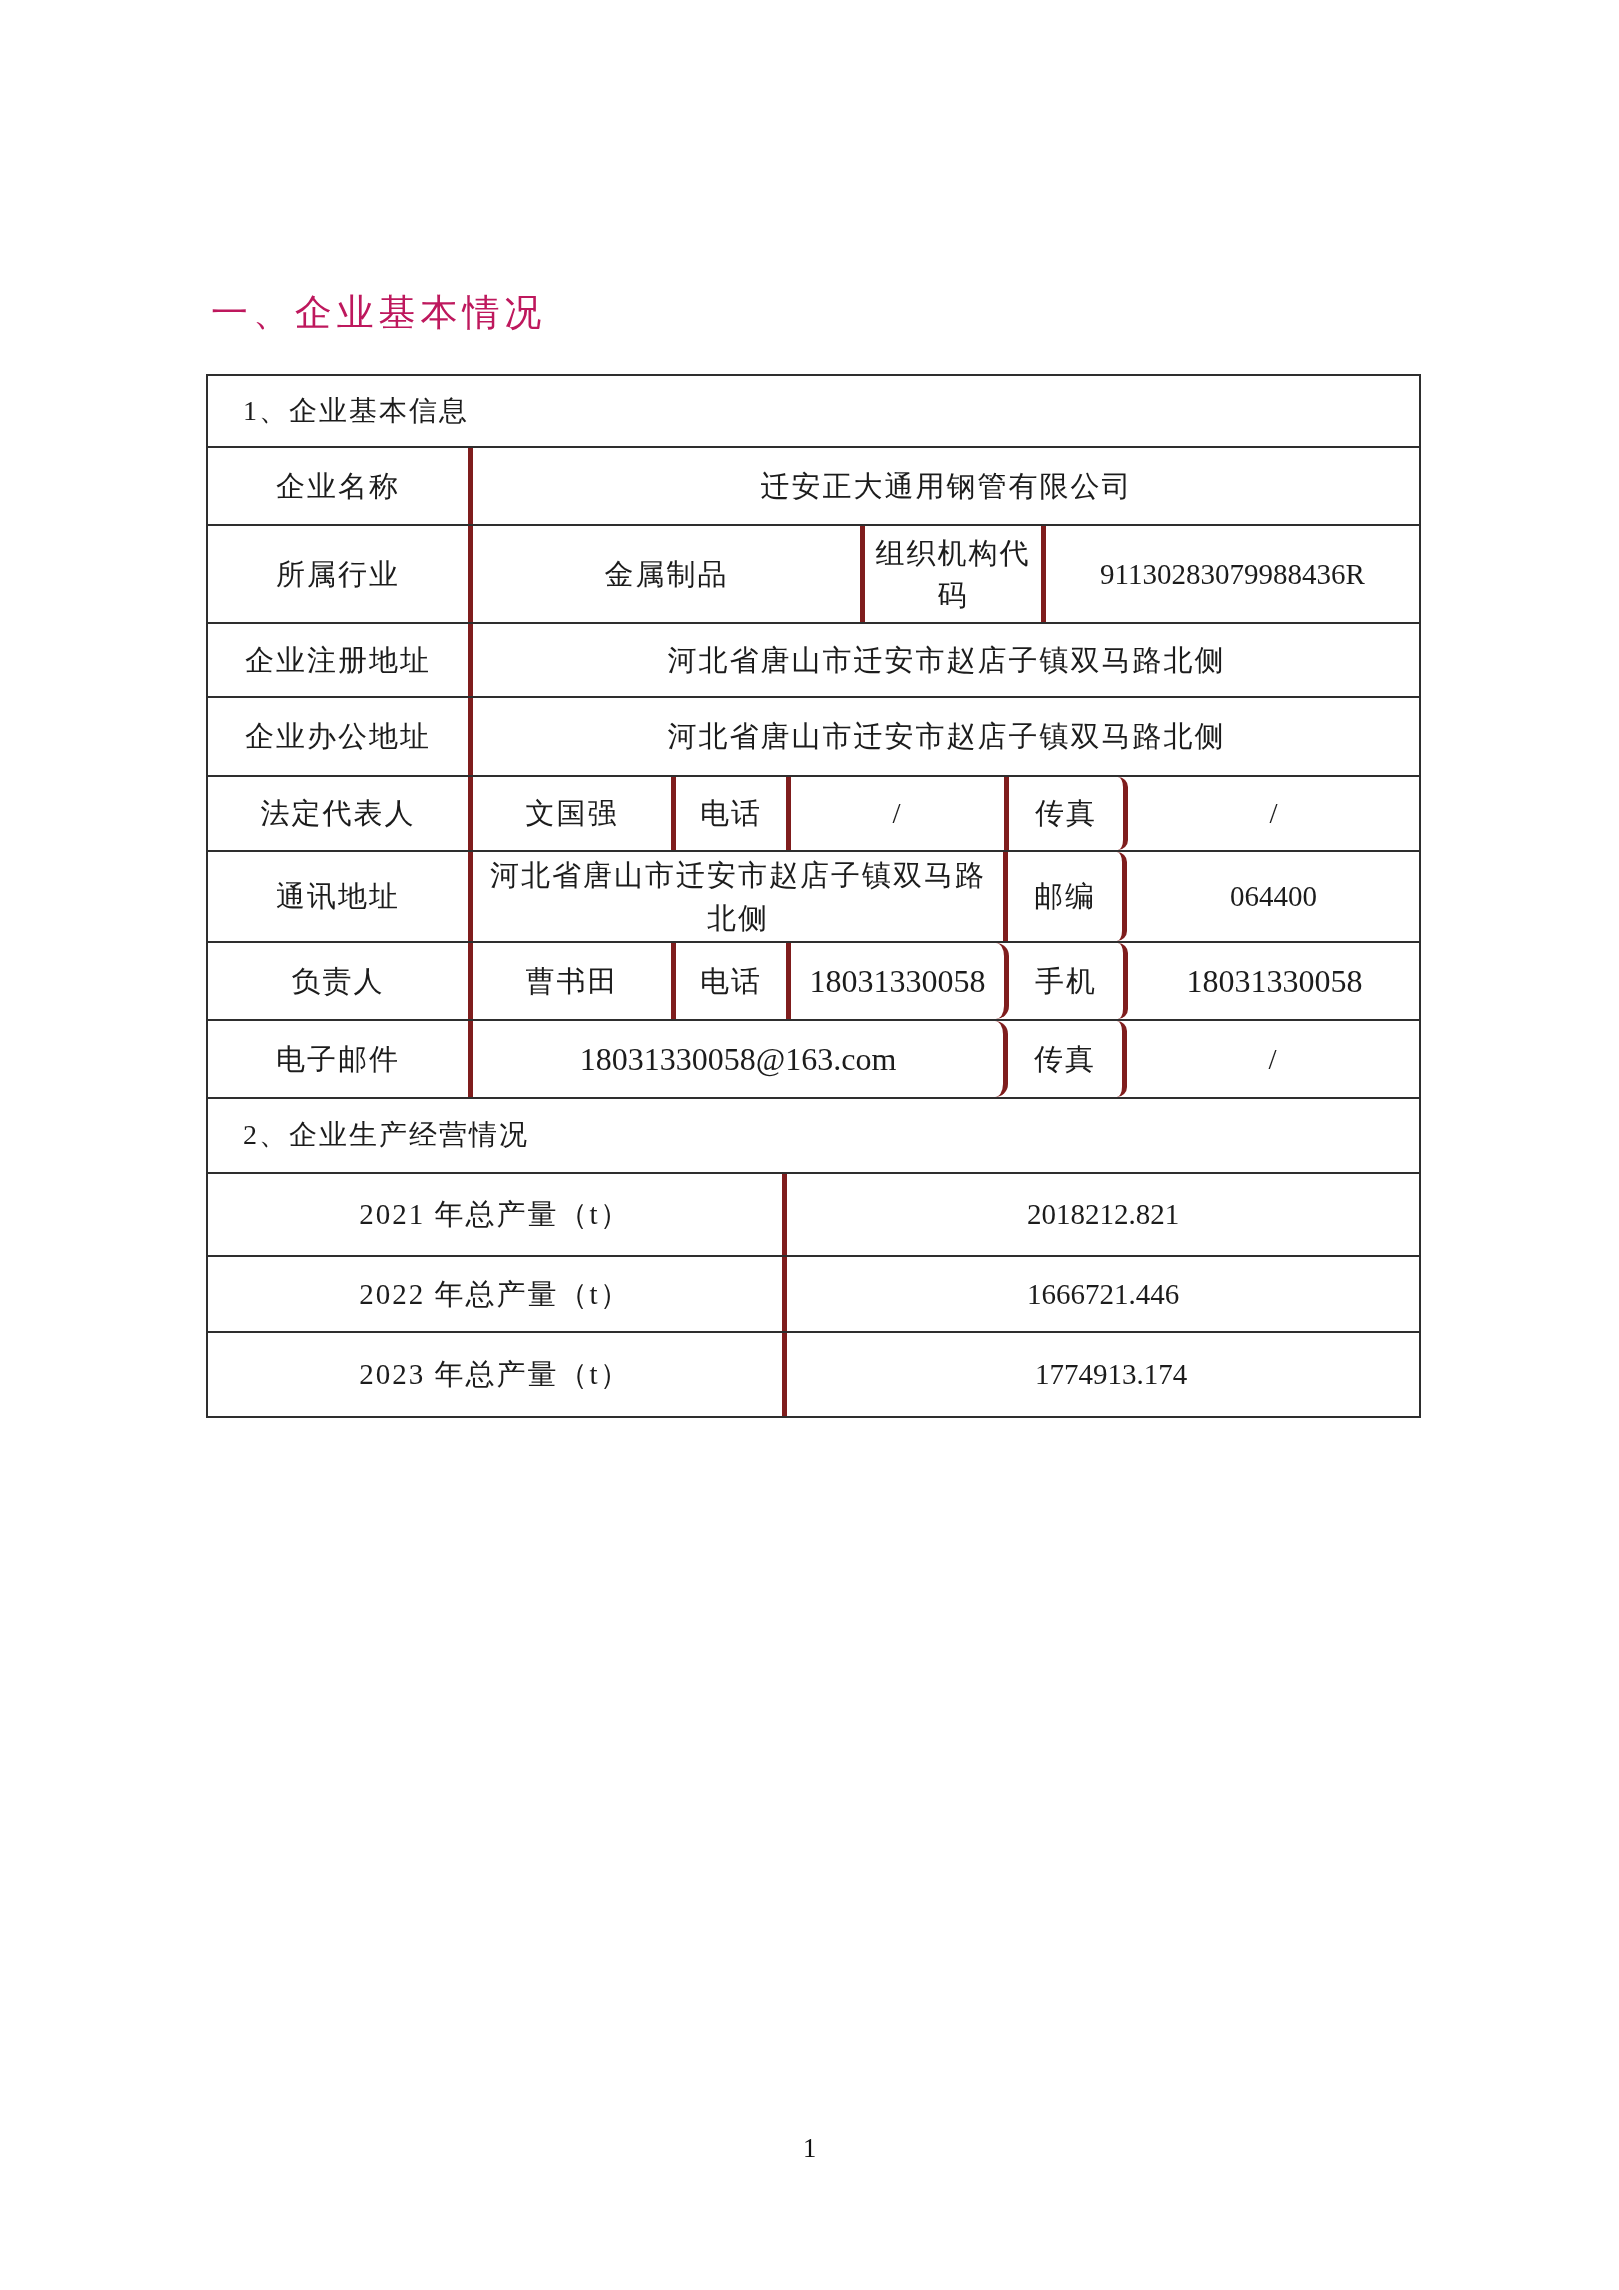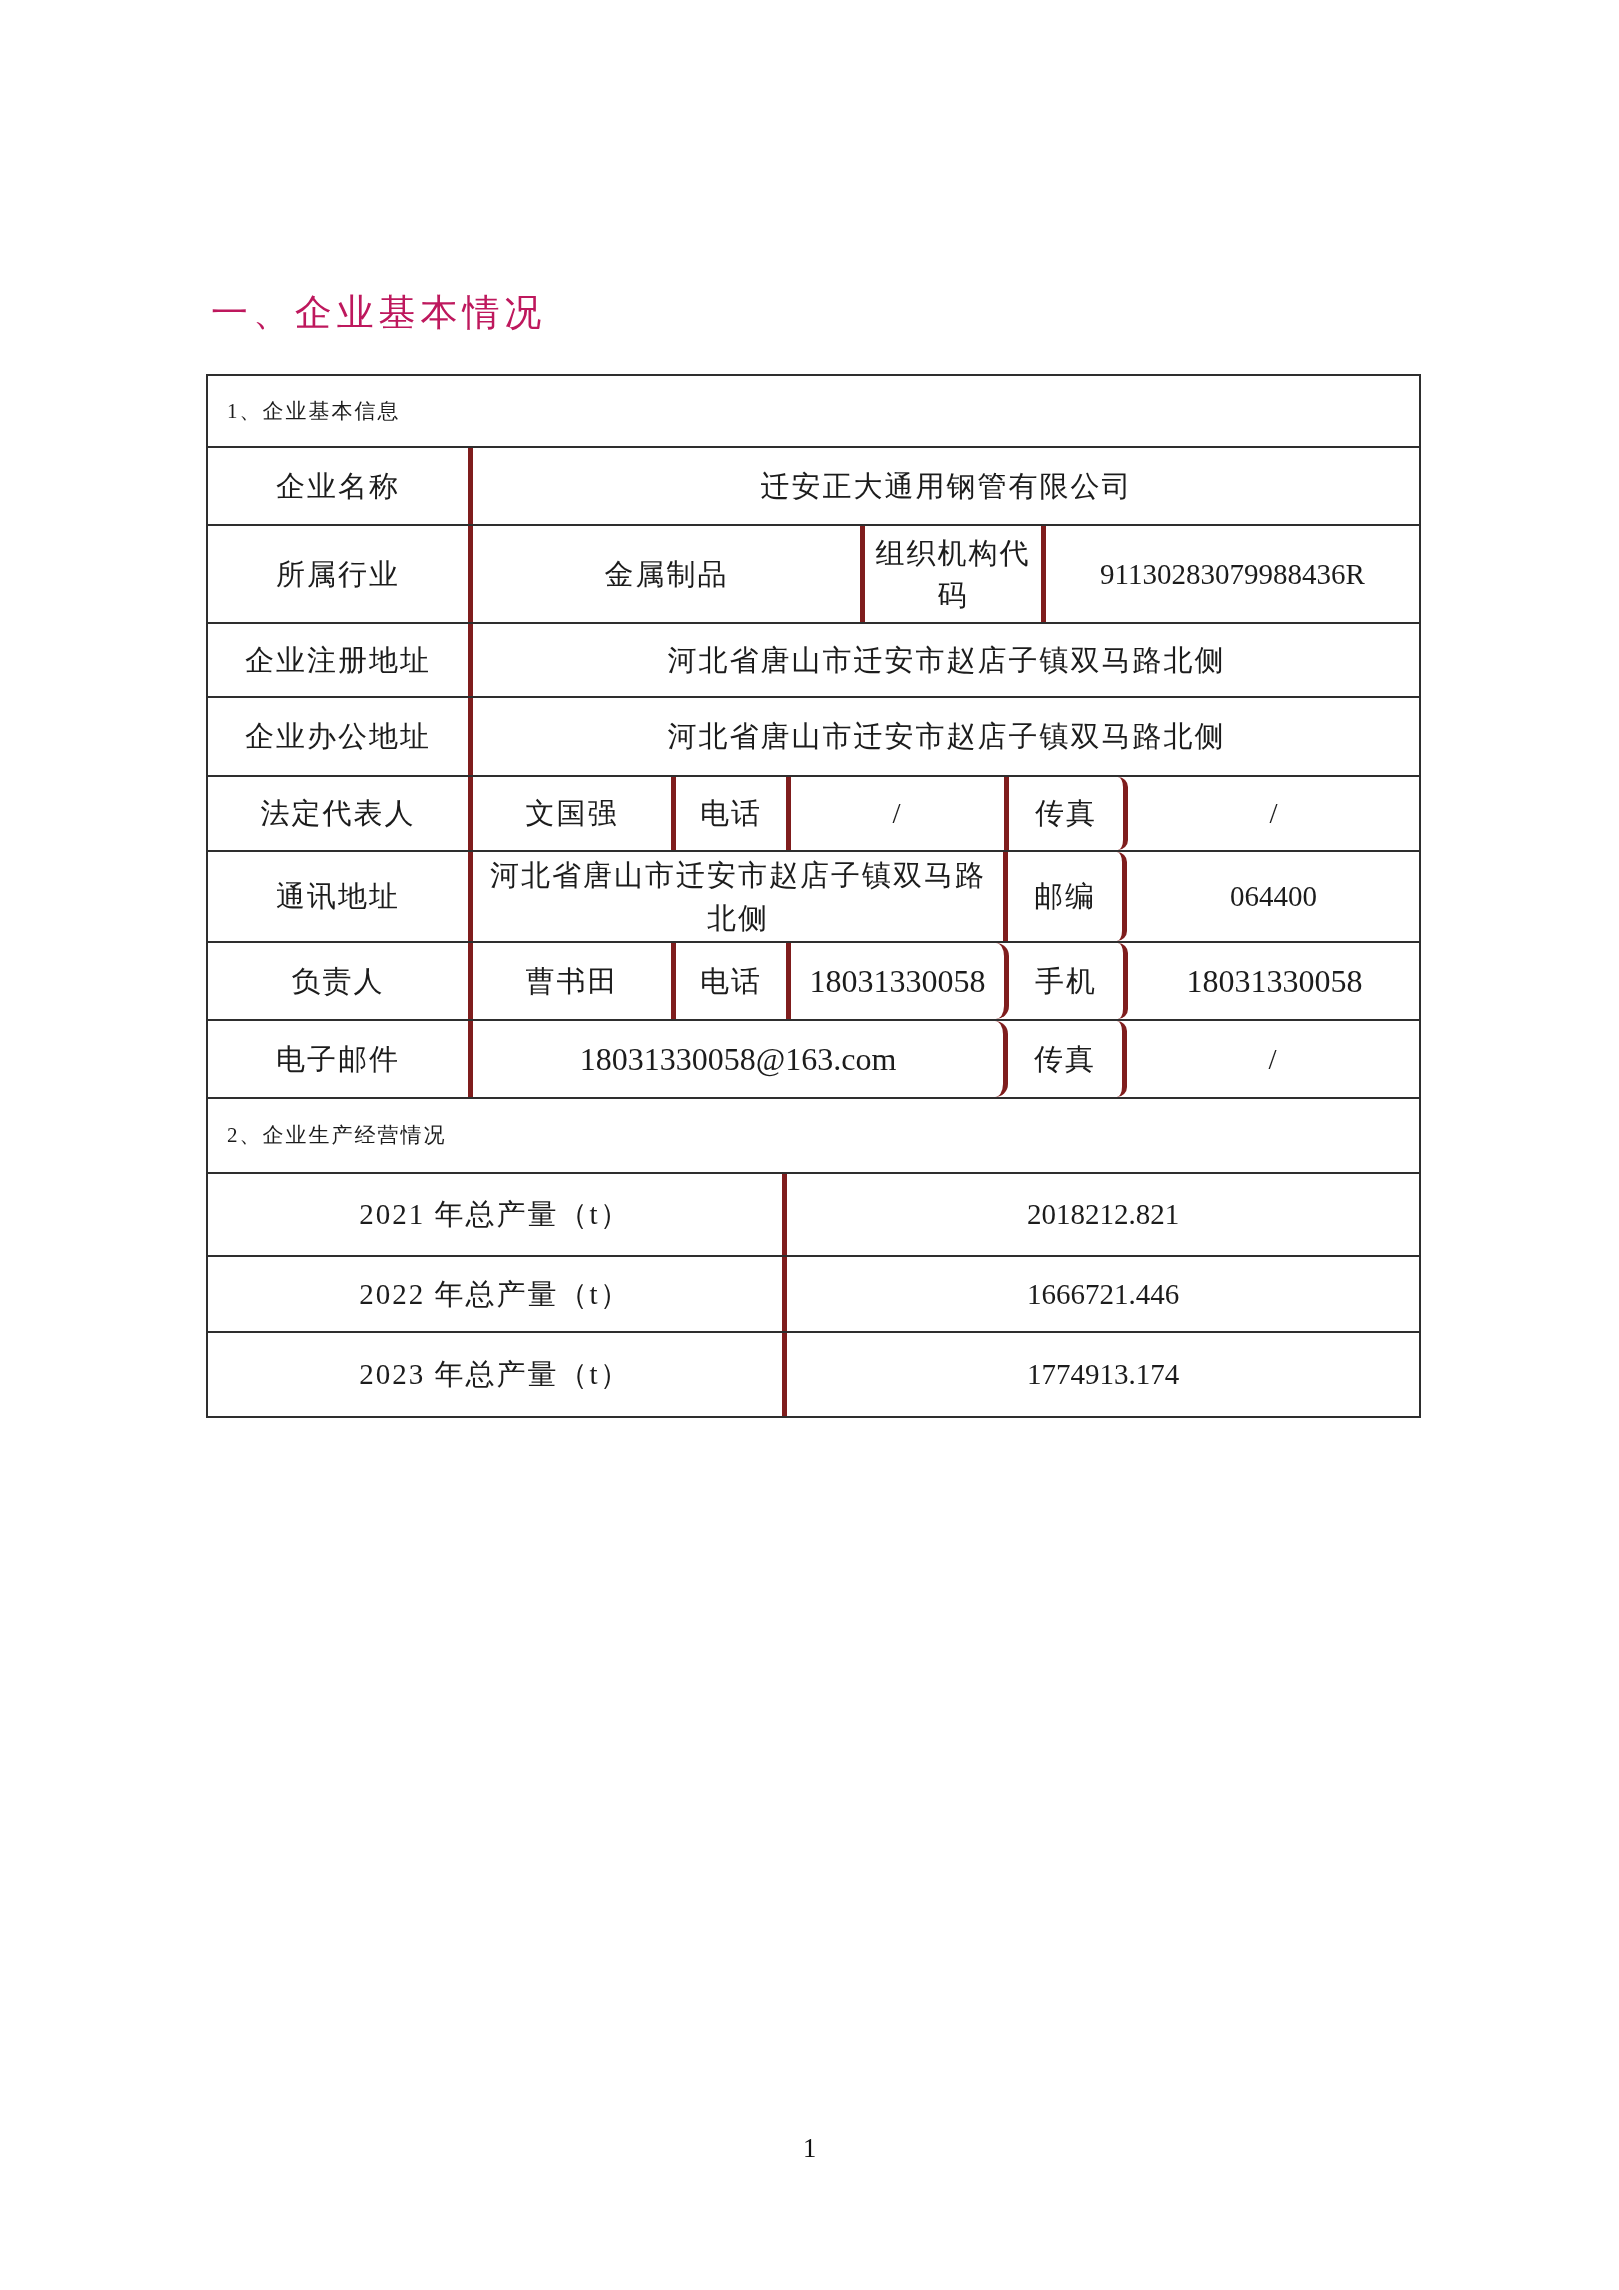--- a/index.html
+++ b/index.html
@@ -52,41 +52,41 @@
     letter-spacing: 2px;
     line-height: 1.45;
     padding: 3.9px 7.8px;
     overflow: hidden;
   }
   .tcell:last-child { border-right: none; }
 
   .section-header {
     justify-content: flex-start;
     text-align: left;
-    padding-left: 19px;
-    font-size: 21px;
+    padding-left: 35px;
+    font-size: 28px;
   }
 
   .num { letter-spacing: 0px; }
   .big-num { font-size: 32px; letter-spacing: 0px; border-radius: 13px; }
 
   
   .hA { height: 72px; }
   .hB { height: 78px; }
   .hC { height: 98px; }
   .hD { height: 74px; }
   .hE { height: 79px; }
   .hF { height: 75px; }
   .hG { height: 91px; }
   .hH { height: 78px; }
   .hI { height: 78px; }
   .hJ { height: 75px; }
   .hK { height: 83px; }
   .hL { height: 76px; }
-  .hM { height: 83px; }
+  .hM { height: 83px; gap: 8px; }
 
   
   .w270 { width: 265px; flex: none; }
   .w207 { width: 203px; flex: none; }
   .w117 { width: 115px; flex: none; }
   .w222 { width: 218px; flex: none; }
   .w121 { width: 119px; flex: none; border-radius: 10px; }
   .w299 { width: 293px; flex: none; }
   .w400 { width: 392px; flex: none; }
   .w185 { width: 181px; flex: none; }

